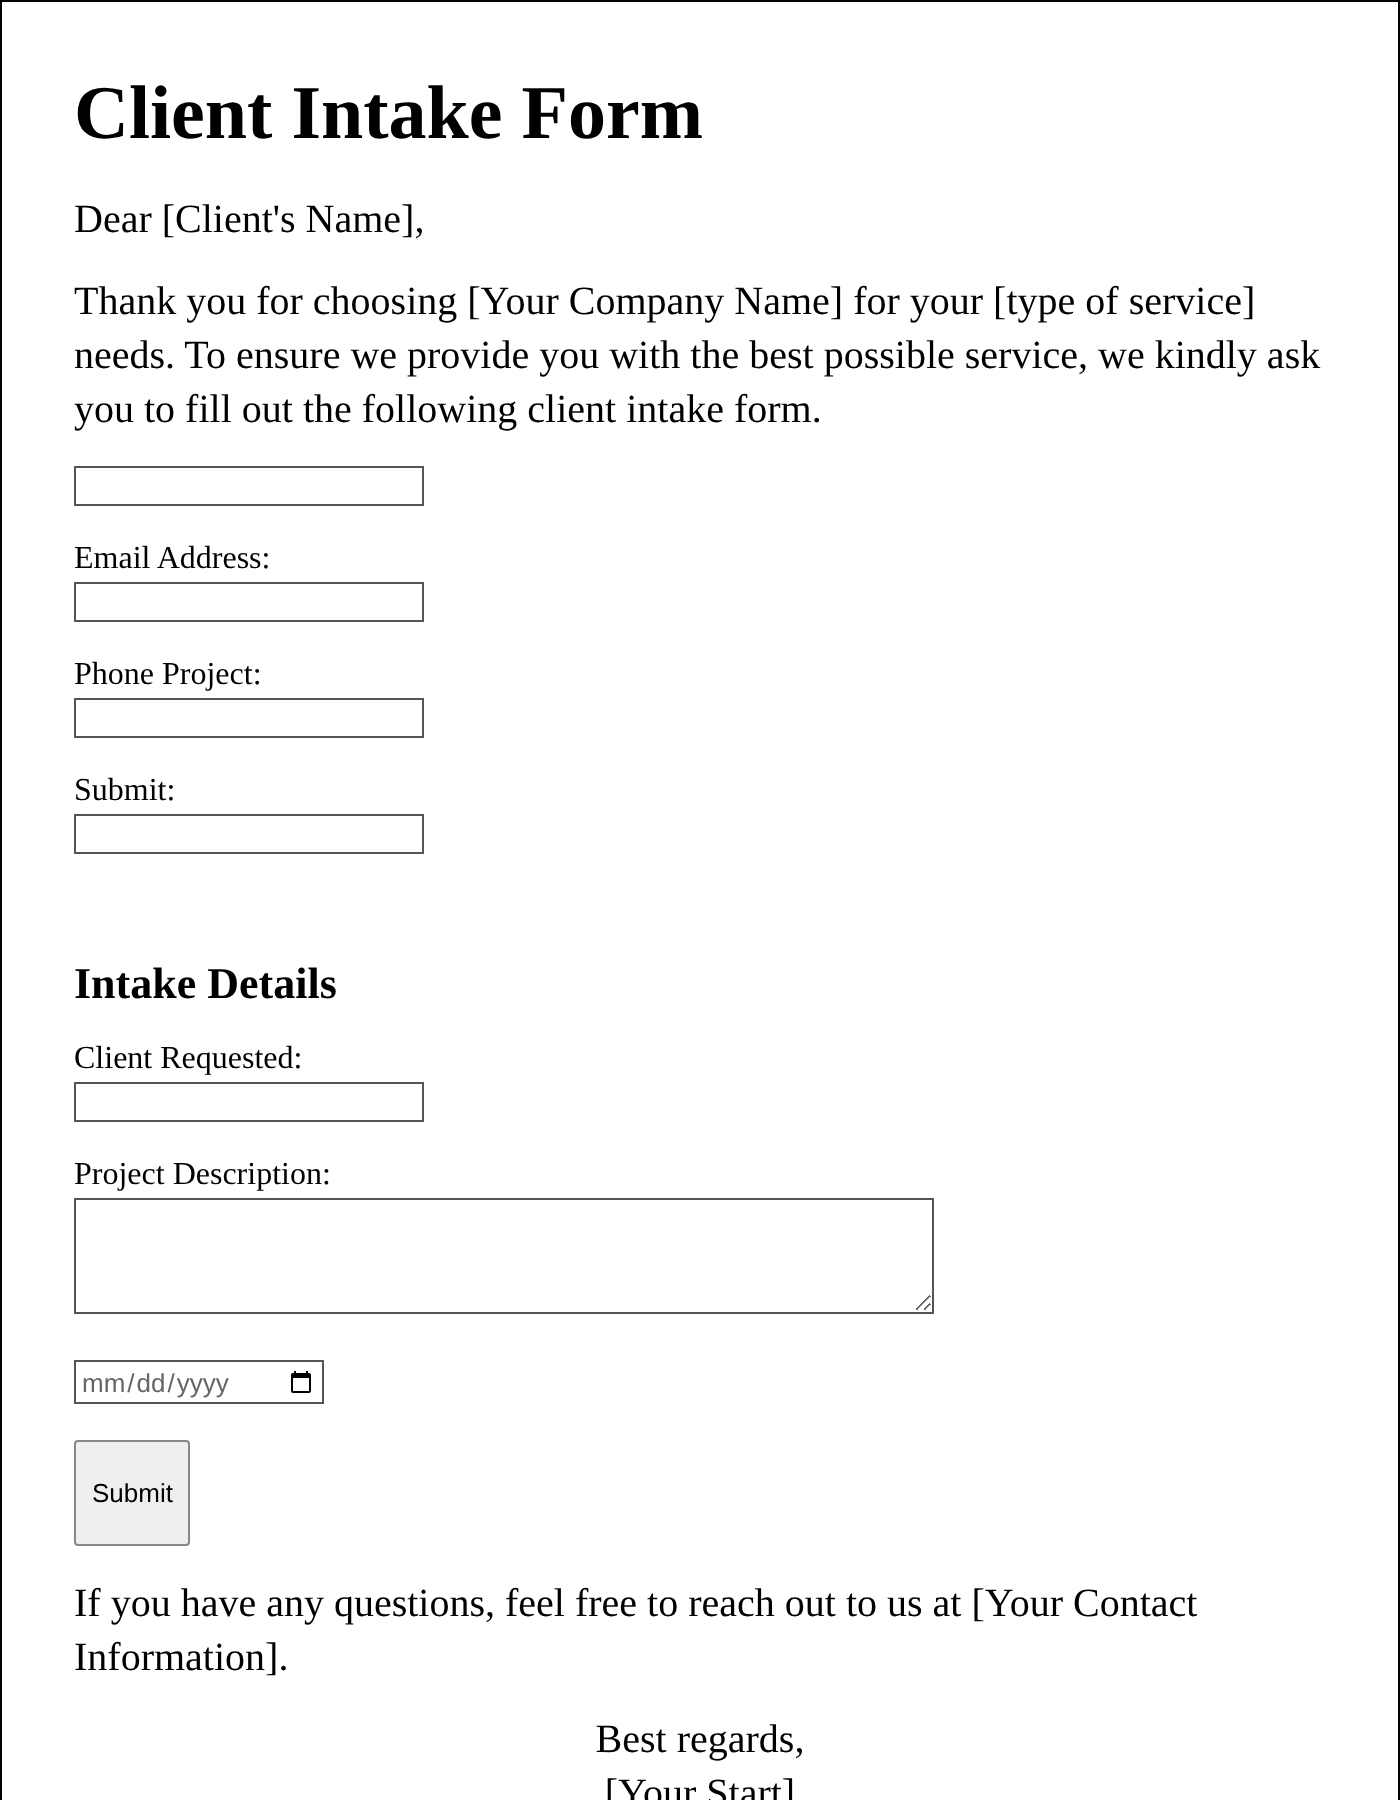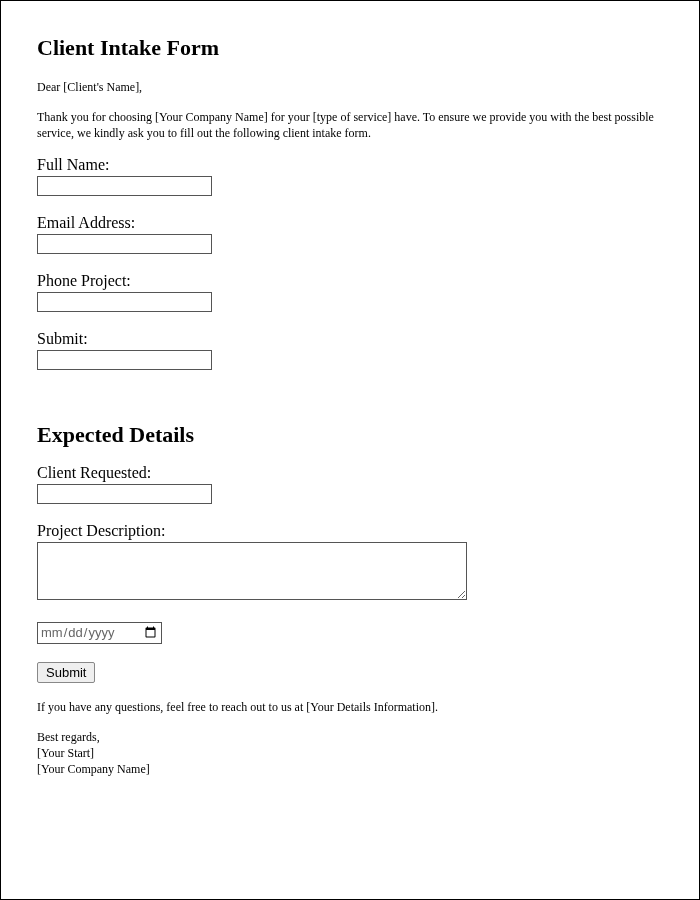--- a/index.html
+++ b/index.html
@@ -12,31 +12,31 @@
       background: #fff;
     }
     .page {
       width: 700px;
       min-height: 900px;
       border: 1px solid #000;
       margin: 0;
       padding: 28px 36px 20px 36px;
     }
     h1 {
-      font-size: 22px;
+      font-size: 38px;
       font-weight: bold;
       margin: 6px 0 18px 0;
     }
     h2 {
       font-size: 22px;
       font-weight: bold;
       margin: 24px 0 16px 0;
     }
     p {
-      font-size: 12px;
+      font-size: 20px;
       line-height: 1.35;
       margin: 0 0 14px 0;
     }
     .field {
       margin-bottom: 18px;
     }
     label {
       display: block;
       font-size: 16px;
       margin-bottom: 2px;
@@ -63,91 +63,91 @@
       height: 58px;
       border: 1px solid #555;
       font-family: inherit;
       font-size: 13px;
       padding: 2px 4px;
       resize: both;
     }
     button {
       font-family: Arial, sans-serif;
       font-size: 13px;
-      padding: 2px 8px;
+      padding: 18px 8px;
       border: 1px solid #888;
       background: #efefef;
       border-radius: 2px;
       margin-bottom: 16px;
       cursor: pointer;
     }
     .section-gap {
       height: 10px;
     }
     .closing {
       margin-top: 8px;
     }
     .closing p {
       margin: 0;
       line-height: 1.35;
+      text-align: center;
     }
   </style>
 </head>
 <body>
 
 <div class="page">
 
   <h1>Client Intake Form</h1>
 
   <p>Dear [Client's Name],</p>
 
-  <p>Thank you for choosing [Your Company Name] for your [type of service] have. To ensure we provide you with the best possible service, we kindly ask you to fill out the following client intake form.</p>
+  <p>Thank you for choosing [Your Company Name] for your [type of service] needs. To ensure we provide you with the best possible service, we kindly ask you to fill out the following client intake form.</p>
 
 
   <div class="field">
-    <label>Full Name:</label>
     <input type="text" style="">
   </div>
 
   <div class="field">
     <label>Email Address:</label>
     <input type="text" style="">
   </div>
 
   <div class="field">
     <label>Phone Project:</label>
     <input type="text" style="">
   </div>
 
   <div class="field">
     <label>Submit:</label>
     <input type="text" style="">
   </div>
 
   <div class="section-gap"></div>
 
-  <h2>Expected Details</h2>
+  <h2>Intake Details</h2>
 
   <div class="field">
     <label>Client Requested:</label>
     <input type="text" style="">
   </div>
 
   <div class="field">
     <label>Project Description:</label>
     <textarea style=""></textarea>
   </div>
 
   <div class="field">
     <input type="date" placeholder="mm/dd/yyyy" style="">
   </div>
 
   <button>Submit</button>
 
-  <p>If you have any questions, feel free to reach out to us at [Your Details Information].</p>
+  <p>If you have any questions, feel free to reach out to us at [Your Contact Information].</p>
 
   <div class="closing">
     <p>Best regards,</p>
     <p>[Your Start]</p>
     <p>[Your Company Name]</p>
   </div>
 
 </div>
 
 </body></html>

